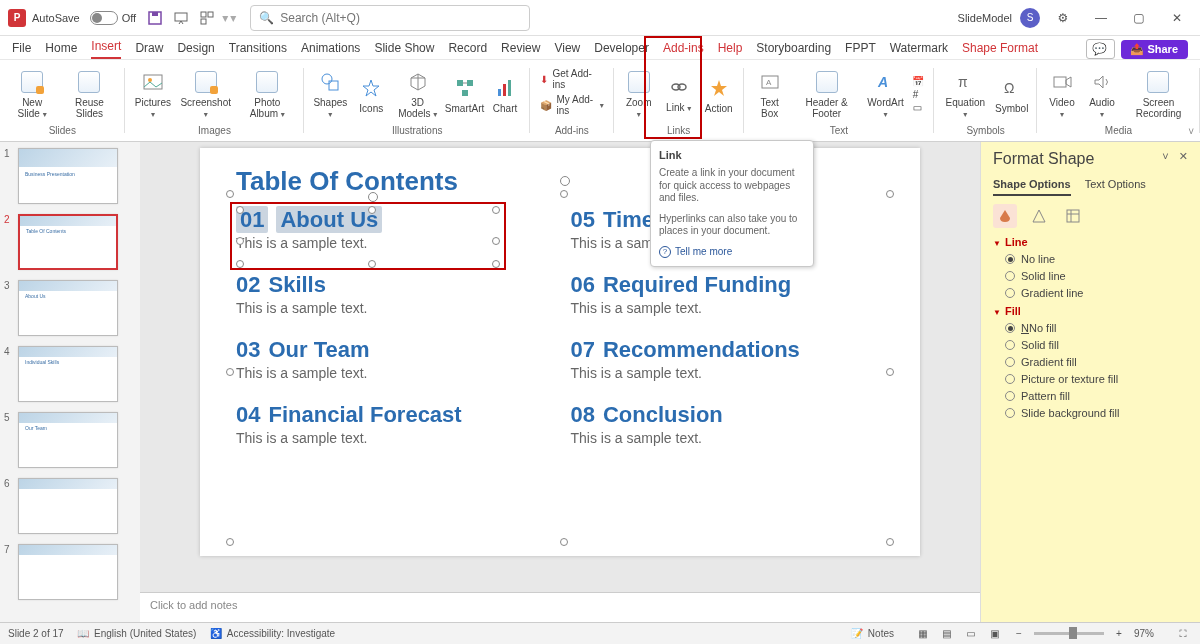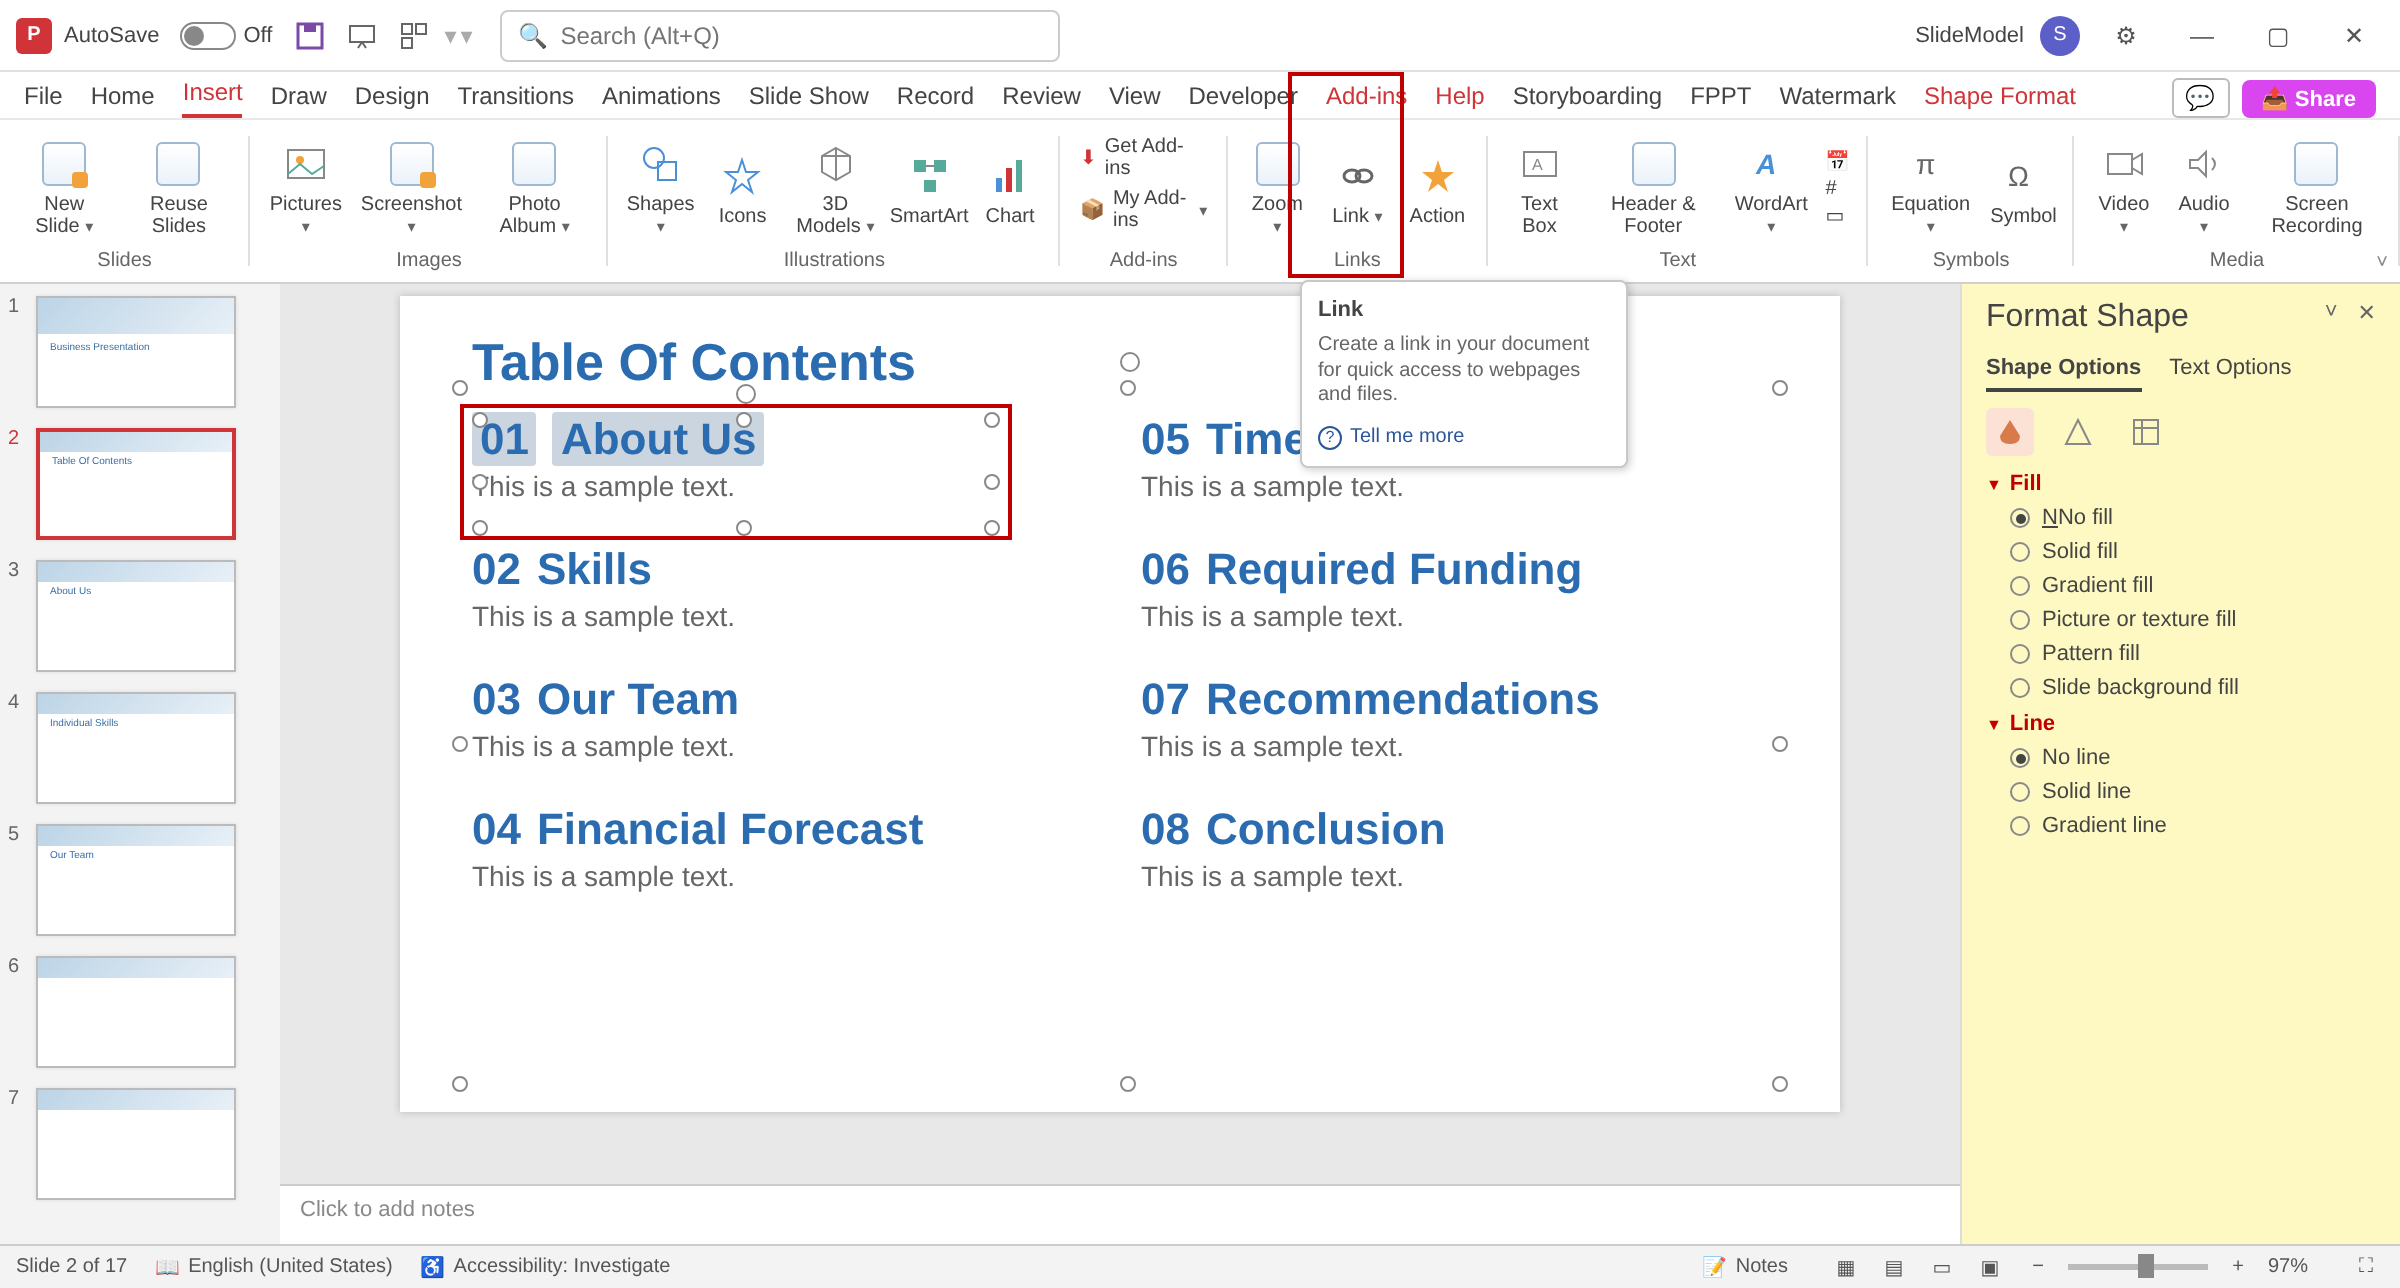--- a/index.html
+++ b/index.html
@@ -18,21 +18,21 @@
 .titlebar-right { margin-left: auto; display: flex; align-items: center; gap: 8px; }
 .user-badge { width: 20px; height: 20px; background: #5b5fc7; border-radius: 50%; color: #fff; display: flex; align-items: center; justify-content: center; font-size: 10px; }
 .win-btn { width: 30px; height: 30px; display: flex; align-items: center; justify-content: center; color: #555; }
 
 
 .tabs { height: 24px; background: #fff; display: flex; align-items: flex-end; padding: 0 12px; gap: 14px; border-bottom: 1px solid #e8e8e8; }
 .tab { font-size: 12px; color: #444; padding-bottom: 4px; cursor: pointer; }
 .tab.active { color: #d13438; border-bottom: 2px solid #d13438; }
 .tab.accent { color: #d13438; }
 .tabs-right { margin-left: auto; display: flex; align-items: center; gap: 6px; }
-.share-btn { background: #d946ef; color: #fff; padding: 3px 10px; border-radius: 4px; font-size: 11px; font-weight: bold; }
+.share-btn { background: #6d28d9; color: #fff; padding: 3px 10px; border-radius: 4px; font-size: 11px; font-weight: bold; }
 
 
 .ribbon { height: 82px; background: #fff; display: flex; border-bottom: 1px solid #d0d0d0; position: relative; }
 .ribbon-group { display: flex; flex-direction: column; align-items: center; padding: 4px 6px; position: relative; }
 .ribbon-group::after { content: ''; position: absolute; right: 0; top: 8px; bottom: 8px; width: 1px; background: #e0e0e0; }
 .ribbon-group:last-child::after { display: none; }
 .ribbon-group .buttons { display: flex; gap: 2px; flex: 1; }
 .ribbon-btn { display: flex; flex-direction: column; align-items: center; justify-content: center; padding: 2px 4px; min-width: 38px; cursor: pointer; }
 .ribbon-btn .ico { width: 26px; height: 26px; display: flex; align-items: center; justify-content: center; }
 .ribbon-btn .lbl { font-size: 10px; text-align: center; line-height: 1.1; margin-top: 2px; color: #444; }
@@ -396,20 +396,21 @@
         </div>
     </div>
     <div class="group-label">Media</div>
   </div>
   <div style="position:absolute;right:6px;bottom:4px;font-size:10px;color:#888">˅</div>
 </div>
 
 <div class="tooltip">
   <div class="tt-title">Link</div>
   <div class="tt-p">Create a link in your document for quick access to webpages and files.</div>
+  <div class="tt-p">Hyperlinks can also take you to places in your document.</div>
   <div class="tt-link">
       <span style="border:1.5px solid #2b579a;border-radius:50%;width:12px;height:12px;display:inline-flex;align-items:center;justify-content:center;font-size:8px">?</span>
       <span>Tell me more</span>
     </div>
 </div>
 
 <div class="body-area">
 
   <div class="slide-panel">
     <div class="thumb-wrap">
@@ -531,20 +532,35 @@
         </div>
       <div class="fp-ico">
           <svg width="16" height="16">
             <rect x="2" y="2" width="12" height="12" fill="none" stroke="#888"></rect>
             <line x1="6" y1="2" x2="6" y2="14" stroke="#888"></line>
             <line x1="2" y1="6" x2="14" y2="6" stroke="#888"></line>
           </svg>
         </div>
     </div>
     <div class="fp-section">
+      <summary>Line</summary>
+      <div class="fp-opt">
+          <span class="radio checked"></span>
+          <span>No line</span>
+        </div>
+      <div class="fp-opt">
+          <span class="radio"></span>
+          <span>Solid line</span>
+        </div>
+      <div class="fp-opt">
+          <span class="radio"></span>
+          <span>Gradient line</span>
+        </div>
+    </div>
+    <div class="fp-section">
       <summary>Fill</summary>
       <div class="fp-opt">
           <span class="radio checked"></span>
           <u>N</u>
           <span style="margin-left:-6px">No fill</span>
         </div>
       <div class="fp-opt">
           <span class="radio"></span>
           <span>Solid fill</span>
         </div>
@@ -556,35 +572,20 @@
           <span class="radio"></span>
           <span>Picture or texture fill</span>
         </div>
       <div class="fp-opt">
           <span class="radio"></span>
           <span>Pattern fill</span>
         </div>
       <div class="fp-opt">
           <span class="radio"></span>
           <span>Slide background fill</span>
-        </div>
-    </div>
-    <div class="fp-section">
-      <summary>Line</summary>
-      <div class="fp-opt">
-          <span class="radio checked"></span>
-          <span>No line</span>
-        </div>
-      <div class="fp-opt">
-          <span class="radio"></span>
-          <span>Solid line</span>
-        </div>
-      <div class="fp-opt">
-          <span class="radio"></span>
-          <span>Gradient line</span>
         </div>
     </div>
   </div>
 </div>
 
 <div class="statusbar">
   <div class="sb-item">Slide 2 of 17</div>
   <div class="sb-item">📖 <span>English (United States)</span></div>
   <div class="sb-item">♿ <span>Accessibility: Investigate</span></div>
   <div class="sb-right">

